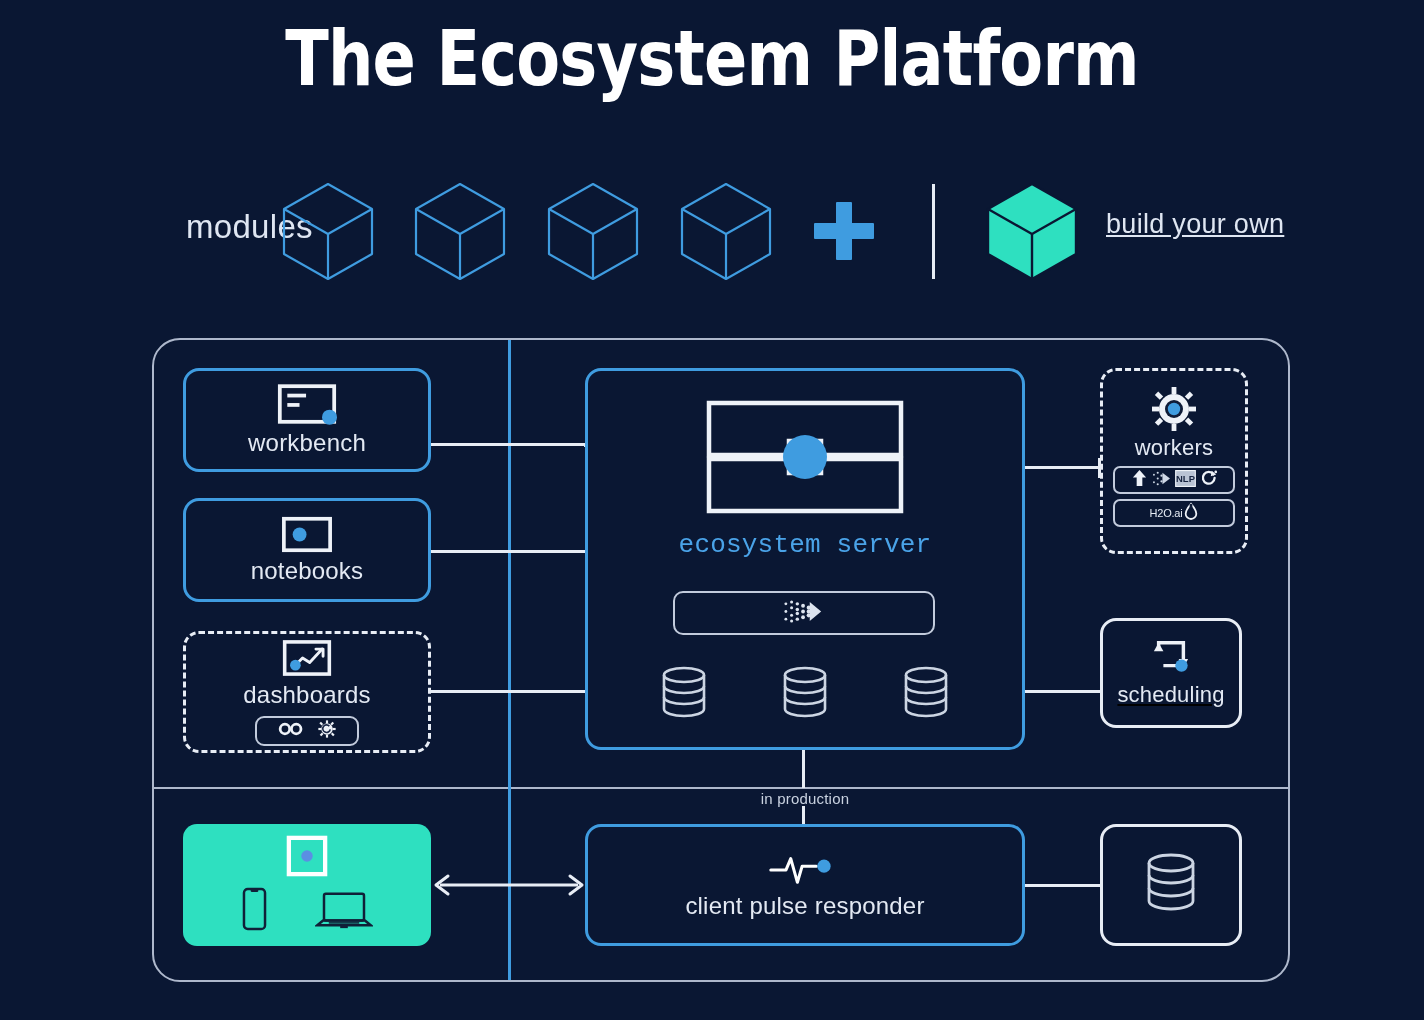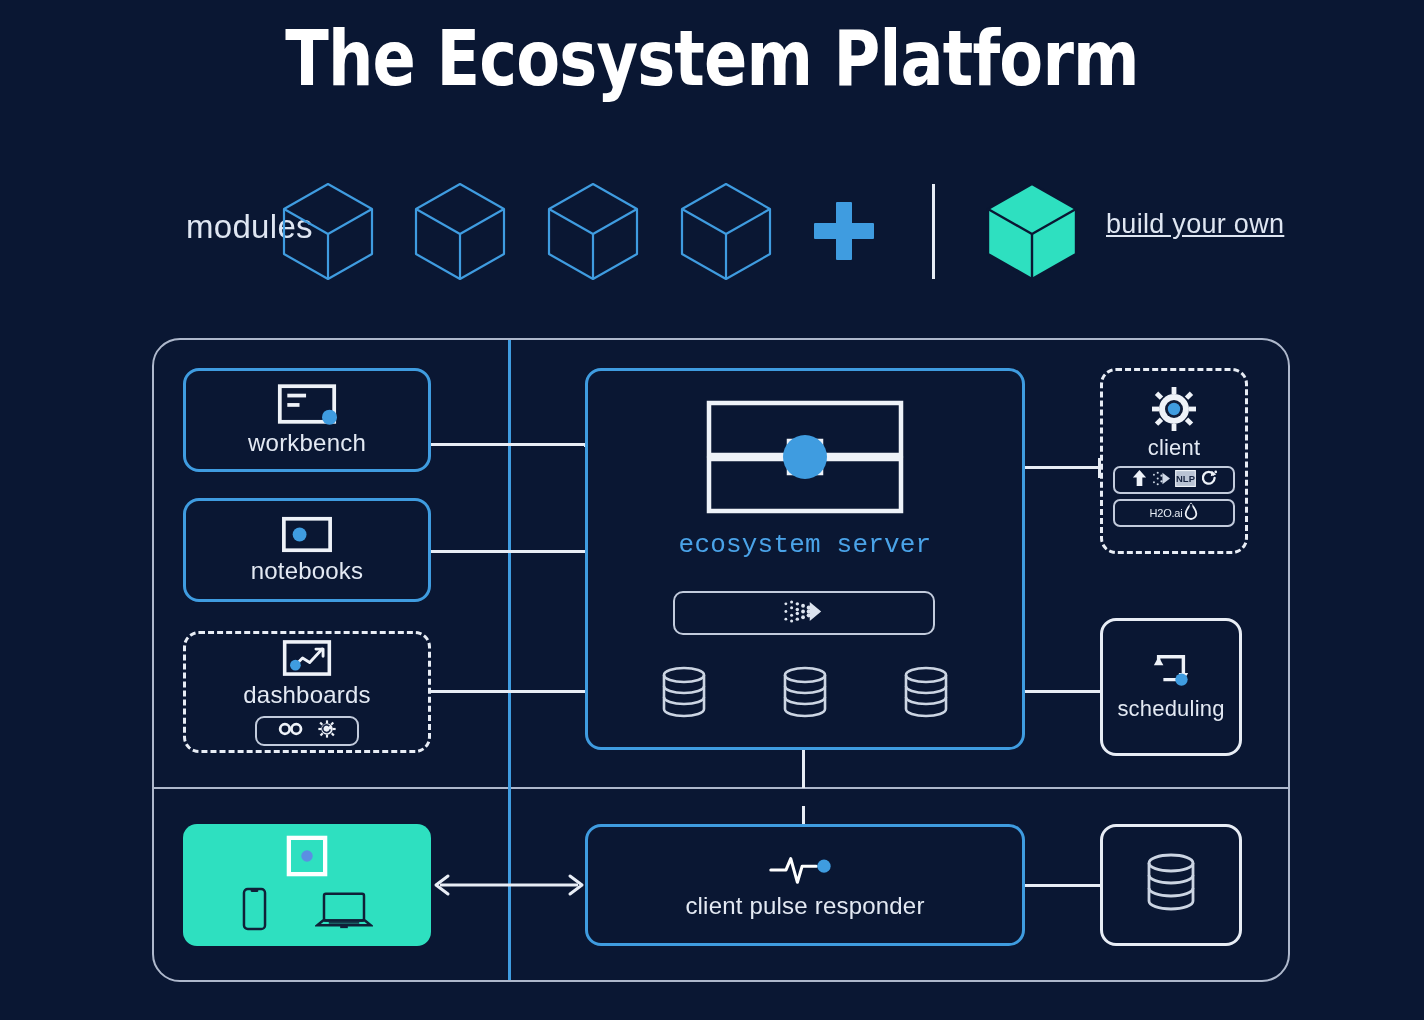--- a/index.html
+++ b/index.html
@@ -78,21 +78,21 @@
   .node-label.small { font-size: 22px; }
 
   
   #workbench  { left: 183px; top: 368px;  width: 248px; height: 104px; }
   #notebooks  { left: 183px; top: 498px;  width: 248px; height: 104px; }
   #dashboards { left: 183px; top: 631px;  width: 248px; height: 122px; }
   #server     { left: 585px; top: 368px;  width: 440px; height: 382px;
                 justify-content: flex-start; padding-top: 28px; font-family: Liberation Mono, monospace; }
   #workers    { left: 1100px; top: 368px; width: 148px; height: 186px;
                 justify-content: flex-start; padding-top: 16px; }
-  #scheduling { left: 1100px; top: 618px; width: 142px; height: 138px; }
+  #scheduling { left: 1100px; top: 618px; width: 142px; height: 110px; text-decoration: underline; }
   #clients    { left: 183px; top: 824px;  width: 248px; height: 122px;
                 background: #2ee0c0; border: none; border-radius: 14px; }
   #pulse      { left: 585px; top: 824px;  width: 440px; height: 122px; }
   #datastore  { left: 1100px; top: 824px; width: 142px; height: 122px; }
 
   
   .conn { position: absolute; background: #e8edf5; }
 
   
   .icon { display:block; }
@@ -367,21 +367,21 @@
           <rect x="37" y="19.6" width="7" height="4.8"></rect>
           <rect x="4.6" y="5.2" width="4.8" height="7" transform="rotate(-45 7 8.7)"></rect>
           <rect x="34.6" y="31.2" width="4.8" height="7" transform="rotate(-45 37 34.7)"></rect>
           <rect x="34.6" y="5.2" width="4.8" height="7" transform="rotate(45 37 8.7)"></rect>
           <rect x="4.6" y="31.2" width="4.8" height="7" transform="rotate(45 7 34.7)"></rect>
         </g>
         <circle cx="22" cy="22" r="9" fill="#0f1c38"></circle>
         <circle cx="22" cy="22" r="6.2" fill="#3f9ce0"></circle>
       </svg>
     </span>
-    <span class="node-label small">client</span>
+    <span class="node-label small">workers</span>
 
     <div class="worker-pill">
       <span>
         <svg viewBox="0 0 18 20" width="17" height="19">
           <path d="M9 1 L16 9 L12 9 L12 18 L6 18 L6 9 L2 9 Z" fill="#eef2f8"></path>
         </svg>
       </span>
       <span>
         <svg viewBox="0 0 20 18" width="19" height="17">
           <g fill="#cfd8e6">
@@ -429,20 +429,21 @@
           <path d="M9 13 L9 5 L35 5 L35 29 L14 29"></path>
         </g>
         <polygon points="4,14 14,14 9,5" fill="#eef2f8"></polygon>
         <polygon points="30,22 40,22 35,31" fill="#eef2f8"></polygon>
         <circle cx="33" cy="29" r="6.5" fill="#3f9ce0"></circle>
       </svg>
     </span>
     <span class="node-label small">scheduling</span>
   </div>
 
+  <div class="in-prod">in production</div>
 
   <div id="clients" class="node">
     <span class="icon">
       <svg viewBox="0 0 44 44" width="42" height="42">
         <rect x="3" y="3" width="38" height="38" fill="none" stroke="#ffffff" stroke-width="4.5"></rect>
         <circle cx="22" cy="22" r="6" fill="#5b8fe3"></circle>
       </svg>
     </span>
     <div class="clients-row">
       <span>

